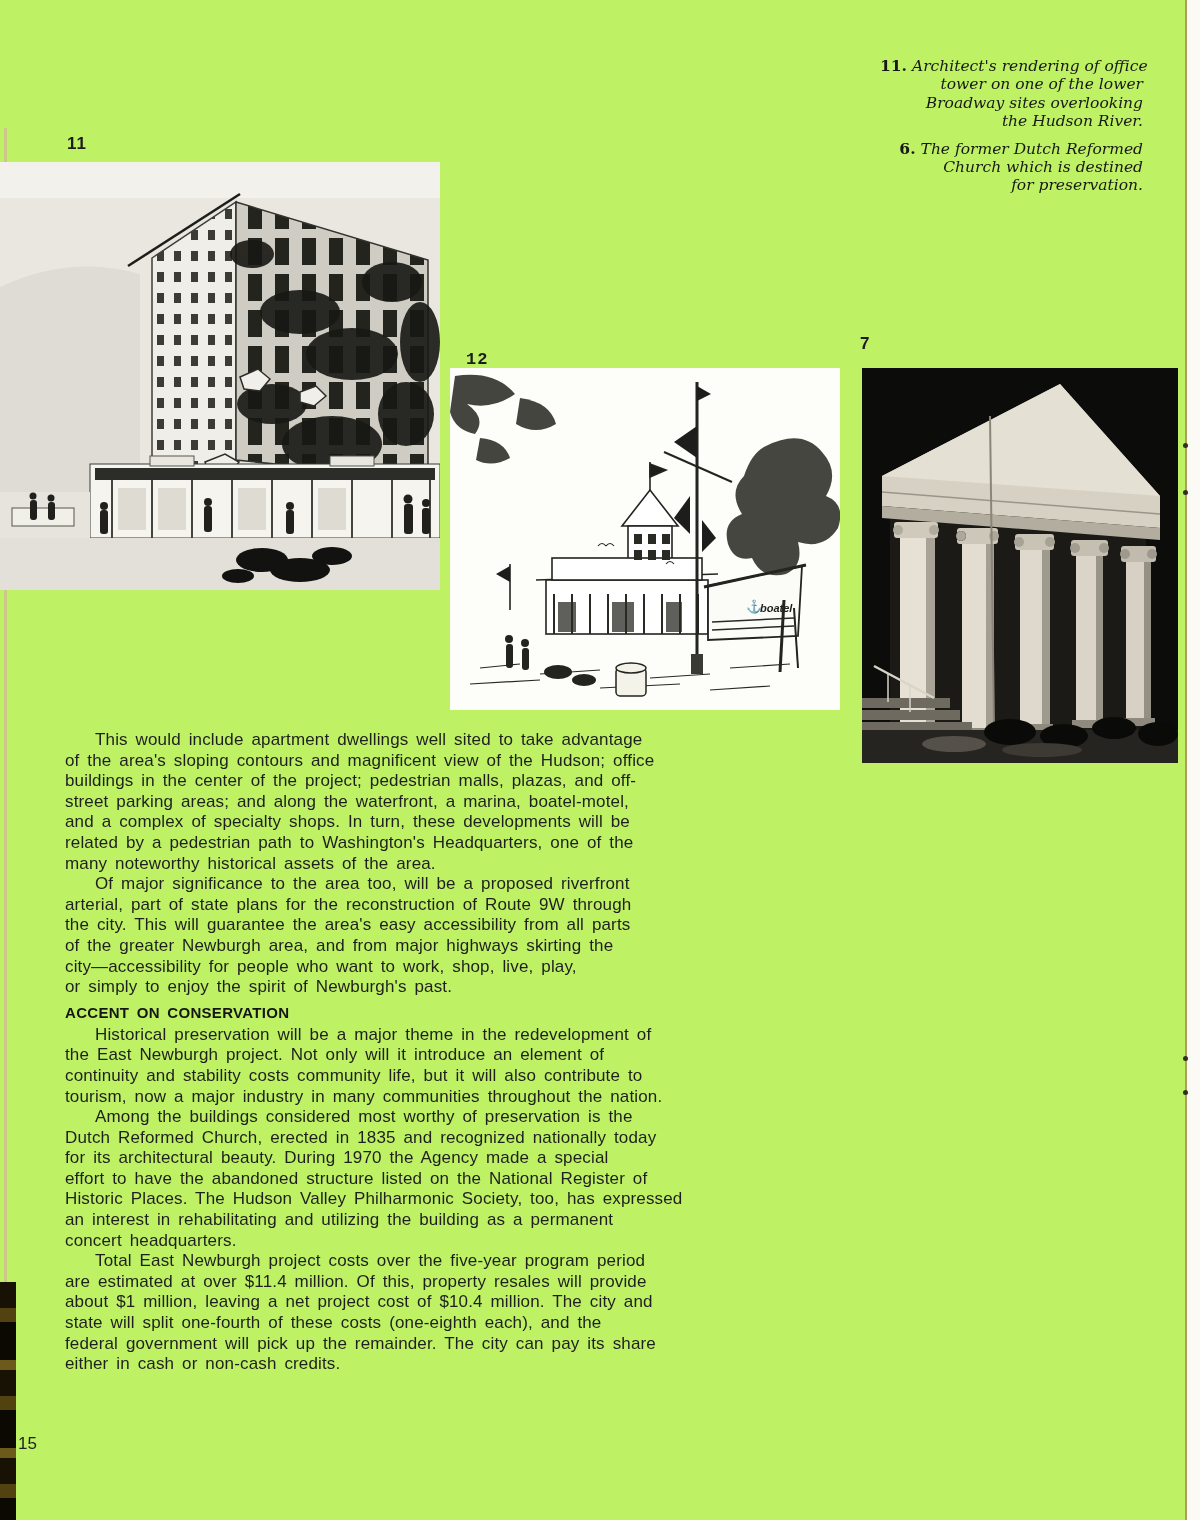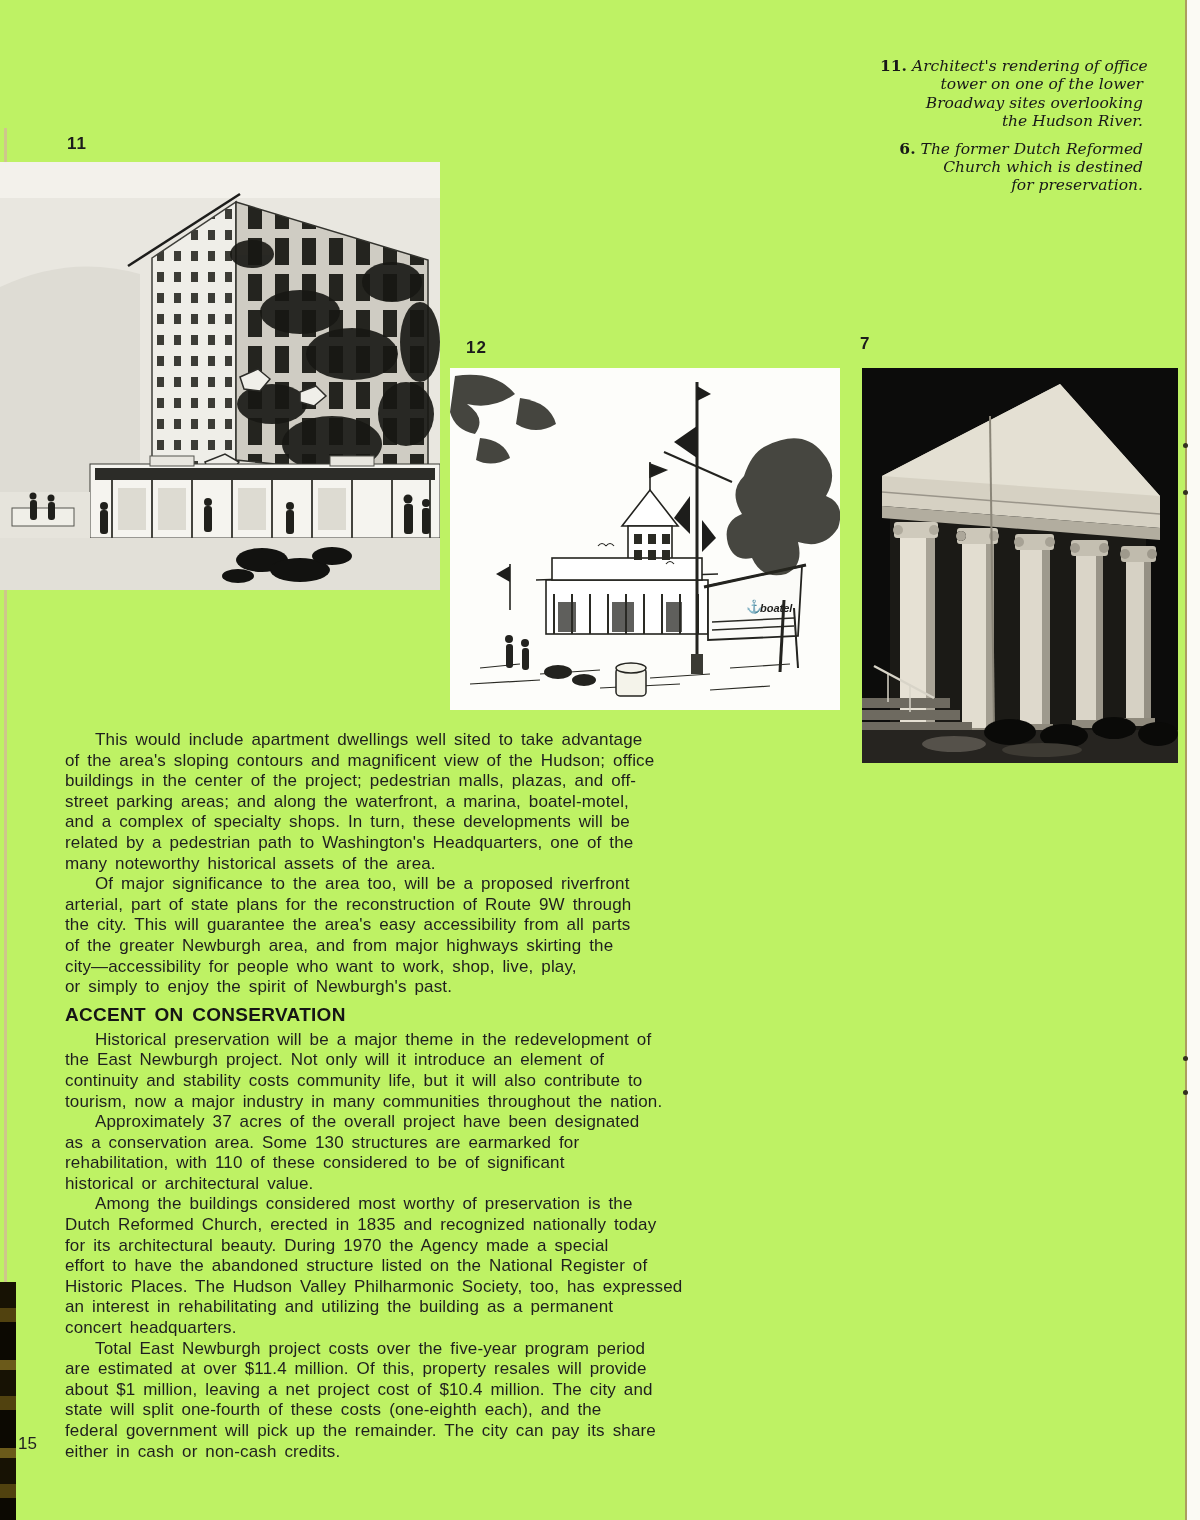--- a/index.html
+++ b/index.html
@@ -23,21 +23,21 @@
   
   .caption-col{position:absolute;left:880px;top:57px;width:263px;text-align:right;}
   .caption{margin:0 0 9px 0;font-family:"DejaVu Serif",serif;font-size:15.5px;line-height:18.4px;color:#181818;}
   .cap-num{font-weight:bold;font-style:normal;margin-right:5px;}
   .cap-text{font-style:italic;white-space:pre;}
 
   
   .body-col{position:absolute;left:65px;top:730px;width:710px;color:#1f1f1f;}
   .para{margin:0;font-size:17px;line-height:20.6px;white-space:pre;text-indent:30px;
         word-spacing:3px;letter-spacing:0.15px;}
-  .section-heading{margin:6px 0 4px 0;font-size:19px;font-weight:bold;letter-spacing:0.3px;
+  .section-heading{margin:6px 0 4px 0;font-size:15px;font-weight:bold;letter-spacing:0.3px;
         color:#151515;word-spacing:3px;}
   .page-number{position:absolute;left:18px;top:1434px;font-size:17px;color:#222;}
 </style>
 </head>
 <body>
 
 <div class="page">
 
   <div class="left-edge-line"></div>
   <div class="binding-strip"></div>
@@ -138,21 +138,21 @@
       <rect x="0" y="376" width="440" height="52" fill="#e2e0d8"></rect>
       <g fill="#121210">
         <ellipse cx="262" cy="398" rx="26" ry="12"></ellipse>
           <ellipse cx="300" cy="408" rx="30" ry="12"></ellipse>
         <ellipse cx="332" cy="394" rx="20" ry="9"></ellipse>
           <ellipse cx="238" cy="414" rx="16" ry="7"></ellipse>
       </g>
     </svg>
   </div>
 
-  <div class="fig-label" style="left:466px;top:338px;">12</div>
+  <div class="fig-label" style="left:466px;top:350px;font-family:Liberation Mono, monospace;">12</div>
   <div class="figure" style="left:450px;top:368px;">
     <svg width="390" height="342" viewBox="0 0 390 342">
       <rect width="390" height="342" fill="#fdfdfa"></rect>
       <g fill="#2c2c26" opacity="0.88">
         <path d="M5,8 q40,-6 60,18 q-22,16 -48,10 q20,14 8,30 q-20,-4 -25,-22 z"></path>
         <path d="M70,30 q30,4 36,26 q-20,12 -40,0 z"></path>
         <path d="M30,70 q24,2 30,20 q-18,10 -34,2 z"></path>
       </g>
       <g stroke="#23231f" stroke-width="1.6" fill="#ffffff">
         <polygon points="172,158 200,122 228,158"></polygon>
@@ -328,24 +328,20 @@
 arterial, part of state plans for the reconstruction of Route 9W through
 the city. This will guarantee the area's easy accessibility from all parts
 of the greater Newburgh area, and from major highways skirting the
 city—accessibility for people who want to work, shop, live, play,
 or simply to enjoy the spirit of Newburgh's past.</p>
     <h2 class="section-heading">ACCENT ON CONSERVATION</h2>
     <p class="para">Historical preservation will be a major theme in the redevelopment of
 the East Newburgh project. Not only will it introduce an element of
 continuity and stability costs community life, but it will also contribute to
 tourism, now a major industry in many communities throughout the nation.</p>
-    <p class="para">Approximately 37 acres of the overall project have been designated
-as a conservation area. Some 130 structures are earmarked for
-rehabilitation, with 110 of these considered to be of significant
-historical or architectural value.</p>
     <p class="para">Among the buildings considered most worthy of preservation is the
 Dutch Reformed Church, erected in 1835 and recognized nationally today
 for its architectural beauty. During 1970 the Agency made a special
 effort to have the abandoned structure listed on the National Register of
 Historic Places. The Hudson Valley Philharmonic Society, too, has expressed
 an interest in rehabilitating and utilizing the building as a permanent
 concert headquarters.</p>
     <p class="para">Total East Newburgh project costs over the five-year program period
 are estimated at over $11.4 million. Of this, property resales will provide
 about $1 million, leaving a net project cost of $10.4 million. The city and

